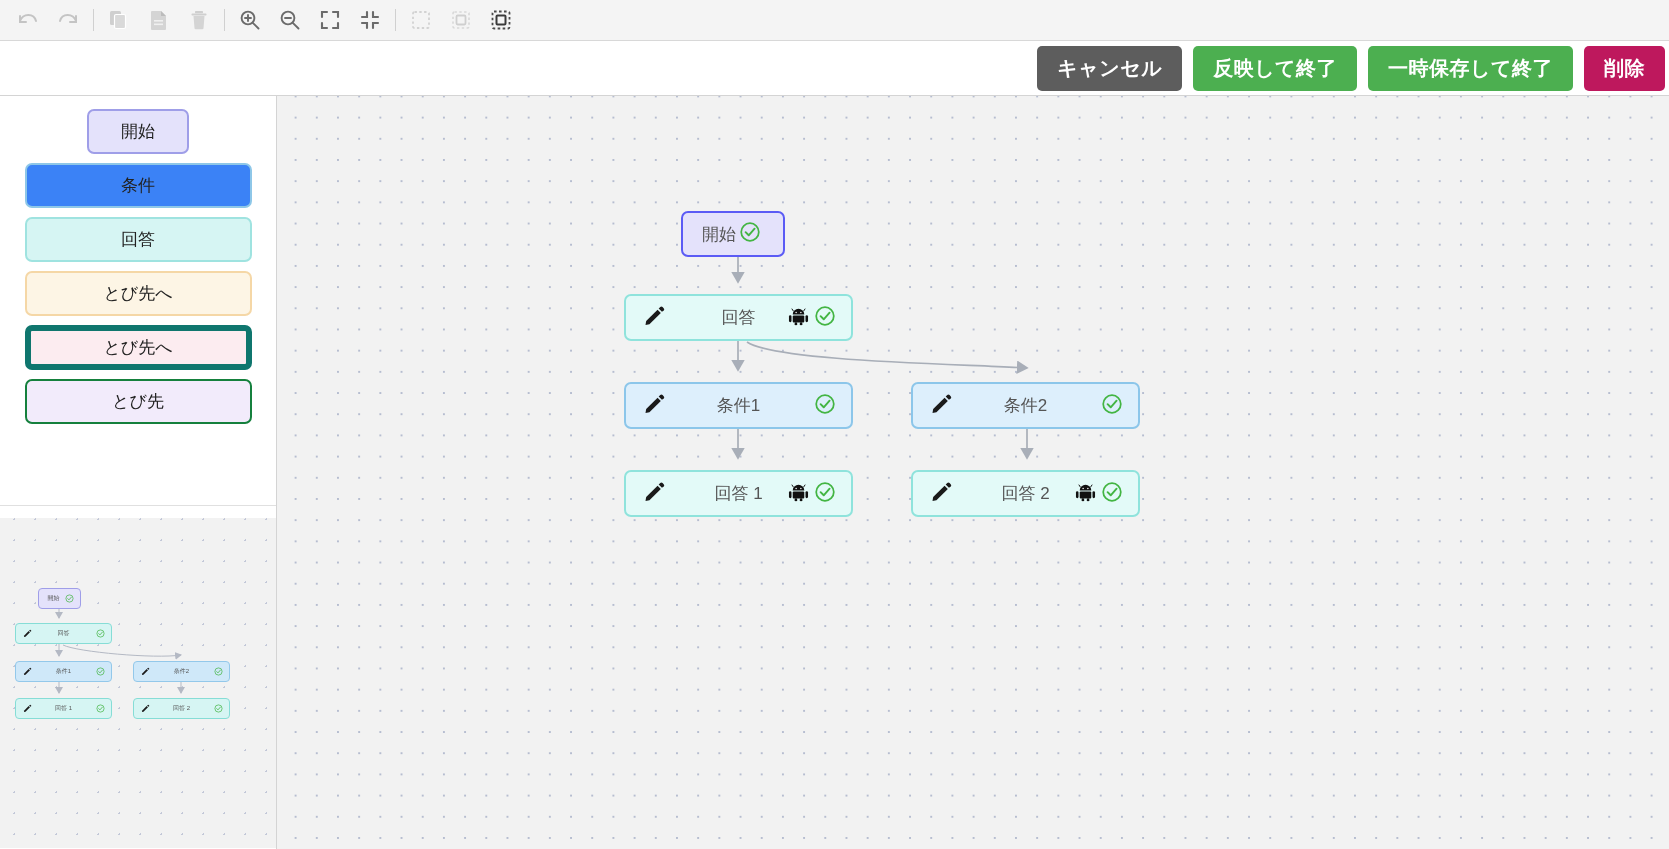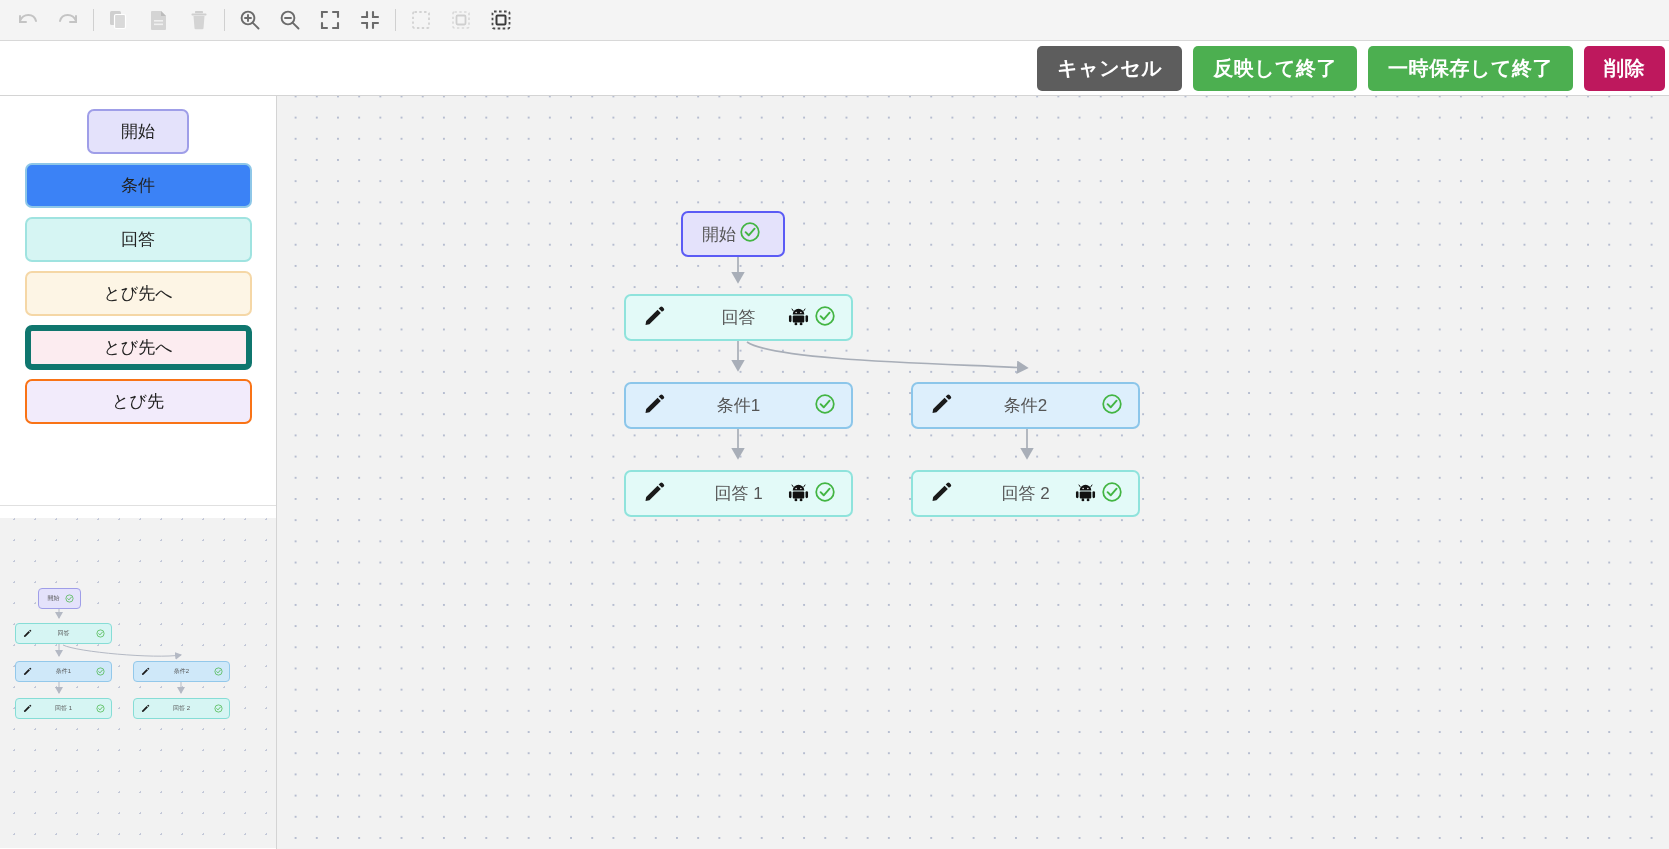--- a/index.html
+++ b/index.html
@@ -95,21 +95,21 @@
   }
   .pal-order {
     width: 227px; border: 2px solid #f5d7a6;
     background: #fdf5e5;
   }
   .pal-tobisaki-e {
     width: 227px; border: 6px solid #0f766e;
     background: #fcecf0;
   }
   .pal-tobisaki {
-    width: 227px; border: 2px solid #f97316;
+    width: 227px; border: 2px solid #15803d;
     background: #f2ebfb;
   }
   .pal-error {
     width: 227px; border: 2px solid #1ae41a;
     background: #b6f7b6;
   }
 
   
   .minimap {
     position: absolute; top: 422px; left: 0;

